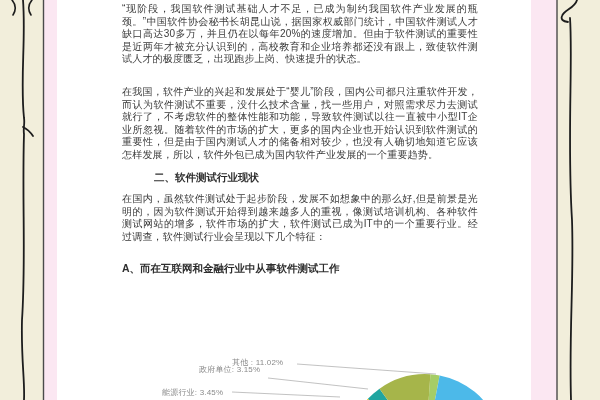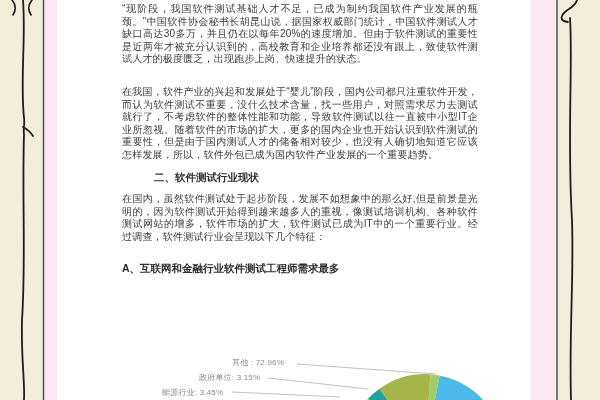--- a/index.html
+++ b/index.html
@@ -30,21 +30,21 @@
     font-size: 10.5px; font-weight: bold; color: #2e2e2e; margin:0;
   }
   .p1 { top: 3px; }  .p2 { top: 86px; }
   .h1 { top: 171px; margin-left: 32px; } .p3 { top: 193px; }
   .h2 { top: 262px; } .p4 { top: 284px; }
   .pie-label {
     position: absolute; font-size: 8px; color: #8a8a8a;
     white-space: nowrap; letter-spacing: 0.2px;
   }
   #pie-label-other   { left: 232px; top: 357px; }
-  #pie-label-gov     { left: 199px; top: 372px; }
+  #pie-label-gov     { left: 199px; top: 364px; }
   #pie-label-energy  { left: 162px; top: 387px; }
   #pie-svg { position:absolute; left:0; top:0; pointer-events:none; }
 </style>
 </head>
 <body>
 
 <div id="page">
 
   <div id="pink-strip"></div>
   <div id="white-card"></div>
@@ -66,36 +66,36 @@
   </svg>
 
   <p class="para textcol p1">“现阶段，我国软件测试基础人才不足，已成为制约我国软件产业发展的瓶颈。”中国软件协会秘书长胡昆山说，据国家权威部门统计，中国软件测试人才缺口高达30多万，并且仍在以每年20%的速度增加。但由于软件测试的重要性是近两年才被充分认识到的，高校教育和企业培养都还没有跟上，致使软件测试人才的极度匮乏，出现跑步上岗、快速提升的状态。</p>
 
   <p class="para textcol p2">在我国，软件产业的兴起和发展处于“婴儿”阶段，国内公司都只注重软件开发，而认为软件测试不重要，没什么技术含量，找一些用户，对照需求尽力去测试就行了，不考虑软件的整体性能和功能，导致软件测试以往一直被中小型IT企业所忽视。随着软件的市场的扩大，更多的国内企业也开始认识到软件测试的重要性，但是由于国内测试人才的储备相对较少，也没有人确切地知道它应该怎样发展，所以，软件外包已成为国内软件产业发展的一个重要趋势。</p>
 
   <h2 class="heading textcol h1">二、软件测试行业现状</h2>
 
   <p class="para textcol p3">在国内，虽然软件测试处于起步阶段，发展不如想象中的那么好,但是前景是光明的，因为软件测试开始得到越来越多人的重视，像测试培训机构、各种软件测试网站的增多，软件市场的扩大，软件测试已成为IT中的一个重要行业。经过调查，软件测试行业会呈现以下几个特征：</p>
 
-  <h3 class="heading textcol h2">A、互联网和金融行业软件测试工程师需求最多</h3>
+  <h3 class="heading textcol h2">A、而在互联网和金融行业中从事软件测试工作</h3>
 
 
   <svg id="pie-svg" width="600" height="400" viewBox="0 0 600 400">
     <g id="pie-slices">
         <path d="M 425 452 L 430.4410049520418 374.19000407973374 A 78 78 0 0 1 439.6692287093576 375.3918168269697 Z" fill="#a5cd66"></path>
         <path d="M 425 452 L 439.6692287093576 375.3918168269697 A 78 78 0 1 1 357.09885256951435 490.3853380553494 Z" fill="#4cb9e9"></path>
         <path d="M 425 452 L 357.09885256951435 490.3853380553494 A 78 78 0 0 1 357.8399567819053 412.332272626937 Z" fill="#d9d9d9"></path>
         <path d="M 425 452 L 357.8399567819053 412.332272626937 A 78 78 0 0 1 367.9432712075397 398.81607668191793 Z" fill="#f4c414"></path>
         <path d="M 425 452 L 367.9432712075397 398.81607668191793 A 78 78 0 0 1 379.5147459405416 388.6352490484929 Z" fill="#1fa5a0"></path>
         <path d="M 425 452 L 379.5147459405416 388.6352490484929 A 78 78 0 0 1 430.44100495204174 374.1900040797337 Z" fill="#a6b54a"></path>
       </g>
     <g stroke="#b3b3b3" stroke-width="0.8">
       <line x1="297" y1="364" x2="436" y2="374"></line>
       <line x1="268" y1="378" x2="368" y2="389"></line>
       <line x1="232" y1="392" x2="340" y2="397"></line>
     </g>
   </svg>
 
-  <div class="pie-label" id="pie-label-other">其他 : 72.96%</div>
+  <div class="pie-label" id="pie-label-other">其他 : 11.02%</div>
   <div class="pie-label" id="pie-label-gov">政府单位: 3.15%</div>
   <div class="pie-label" id="pie-label-energy">能源行业: 3.45%</div>
 
 </div>
 
 </body></html>

